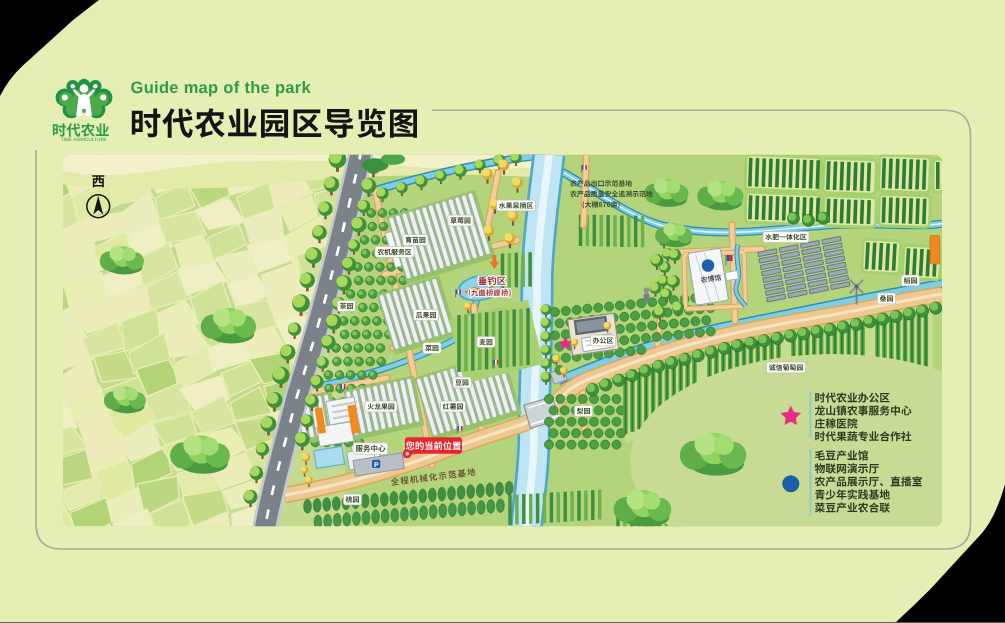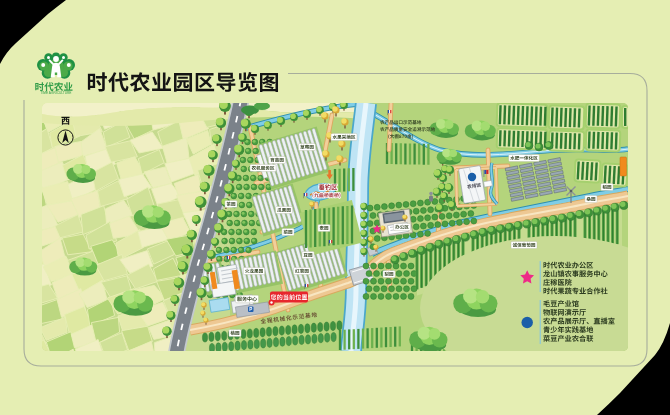--- a/index.html
+++ b/index.html
@@ -164,20 +164,21 @@
   <path d="M20.9,16.8 L16.6,12.4 M25.1,16.8 L29.4,12.4" stroke="#fff" stroke-width="1.9" stroke-linecap="round"></path>
   <path d="M23,14.7 C20.7,14.7 19.6,16.2 19.2,17.9 L17.7,29.3 L21.8,29.3 L21.8,24.6 L24.2,24.6 L24.2,29.3 L28.3,29.3 L26.8,17.9 C26.4,16.2 25.3,14.7 23,14.7 Z" fill="#fff"></path>
   <use href="#g65F6" transform="translate(1.6,42.3) scale(0.00960,-0.00960)" fill="#2f9c47"></use>
         <use href="#g4EE3" transform="translate(11.2,42.3) scale(0.00960,-0.00960)" fill="#2f9c47"></use>
         <use href="#g519C" transform="translate(20.8,42.3) scale(0.00960,-0.00960)" fill="#2f9c47"></use>
         <use href="#g4E1A" transform="translate(30.4,42.3) scale(0.00960,-0.00960)" fill="#2f9c47"></use>
   <text x="23" y="46" font-size="3.2" fill="#2f9c47" text-anchor="middle">TIME AGRICULTURE</text>
  </g>
 </svg>
 
+<div class="gtitle">Guide map of the park</div>
 
 <svg style="position:absolute;left:0;top:0" width="670" height="110" viewBox="0 0 670 110">
       <use href="#g65F6" transform="translate(86.5,90.0) scale(0.02100,-0.02100)" fill="#141414"></use>
       <use href="#g4EE3" transform="translate(108.0,90.0) scale(0.02100,-0.02100)" fill="#141414"></use>
       <use href="#g519C" transform="translate(129.5,90.0) scale(0.02100,-0.02100)" fill="#141414"></use>
       <use href="#g4E1A" transform="translate(151.0,90.0) scale(0.02100,-0.02100)" fill="#141414"></use>
       <use href="#g56ED" transform="translate(172.5,90.0) scale(0.02100,-0.02100)" fill="#141414"></use>
       <use href="#g533A" transform="translate(194.0,90.0) scale(0.02100,-0.02100)" fill="#141414"></use>
       <use href="#g5BFC" transform="translate(215.5,90.0) scale(0.02100,-0.02100)" fill="#141414"></use>
       <use href="#g89C8" transform="translate(237.0,90.0) scale(0.02100,-0.02100)" fill="#141414"></use>

